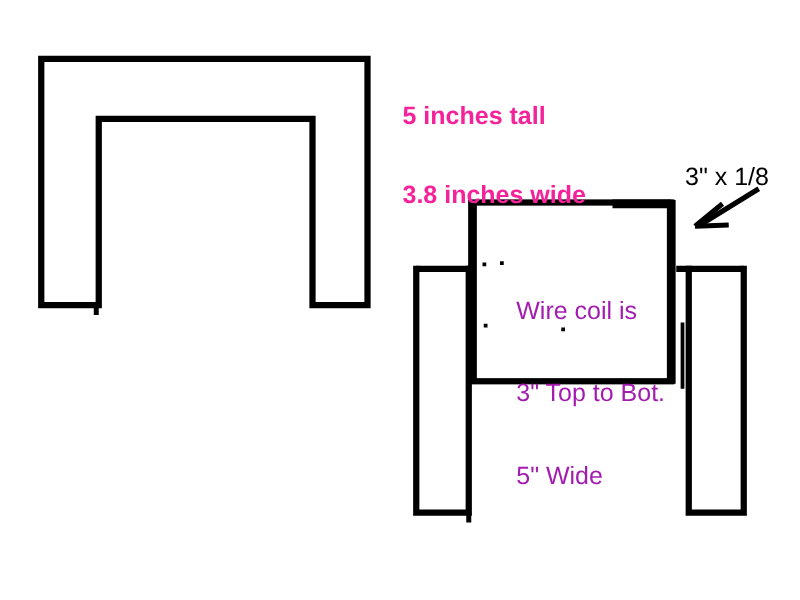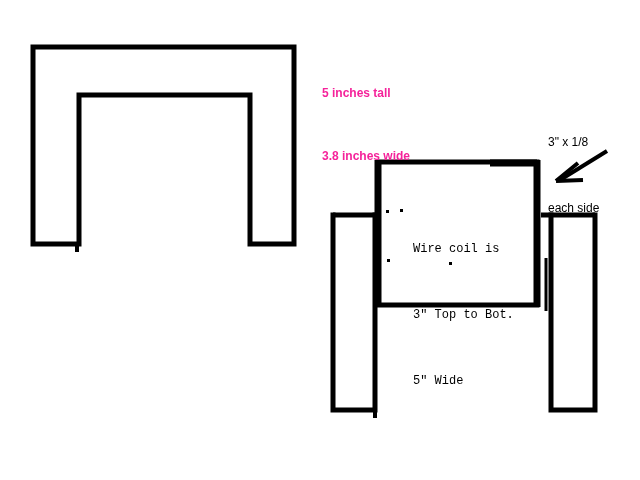--- a/index.html
+++ b/index.html
@@ -25,21 +25,21 @@
     left: 0;
     top: 0;
     width: 640px;
     height: 480px;
     display: block;
   }
   .ann {
     position: absolute;
     white-space: pre;
     line-height: 21px;
-    font-size: 12px;
+    font-size: 20px;
     font-family: "Liberation Sans", sans-serif;
   }
   .ann-line {
     display: block;
     white-space: pre;
   }
   #dimension-note {
     left: 322px;
     top: 41px;
     font-weight: bold;
@@ -47,23 +47,22 @@
   }
   #plate-note {
     left: 548px;
     top: 87px;
     color: #000000;
     line-height: 22px;
   }
   #coil-note {
     left: 413px;
     top: 194px;
-    color: #000000;
+    color: #a21caf;
     line-height: 22px;
-    font-family: Liberation Mono, monospace;
   }
 </style>
 </head>
 <body>
 
 <div id="canvas-root">
 
   <svg id="sketch-svg" viewBox="0 0 640 480">
 
     <g>
@@ -103,21 +102,20 @@
     </g>
   </svg>
 
   <div class="ann" id="dimension-note" style="color:#f5229a">
     <span class="ann-line">5 inches tall</span>
     <span class="ann-line">3.8 inches wide</span>
   </div>
 
   <div class="ann" id="plate-note">
     <span class="ann-line">3" x 1/8</span>
-    <span class="ann-line">each side</span>
   </div>
 
   <div class="ann" id="coil-note">
     <span class="ann-line">Wire coil is</span>
     <span class="ann-line">3" Top to Bot.</span>
     <span class="ann-line">5" Wide</span>
   </div>
 
 </div>
 

